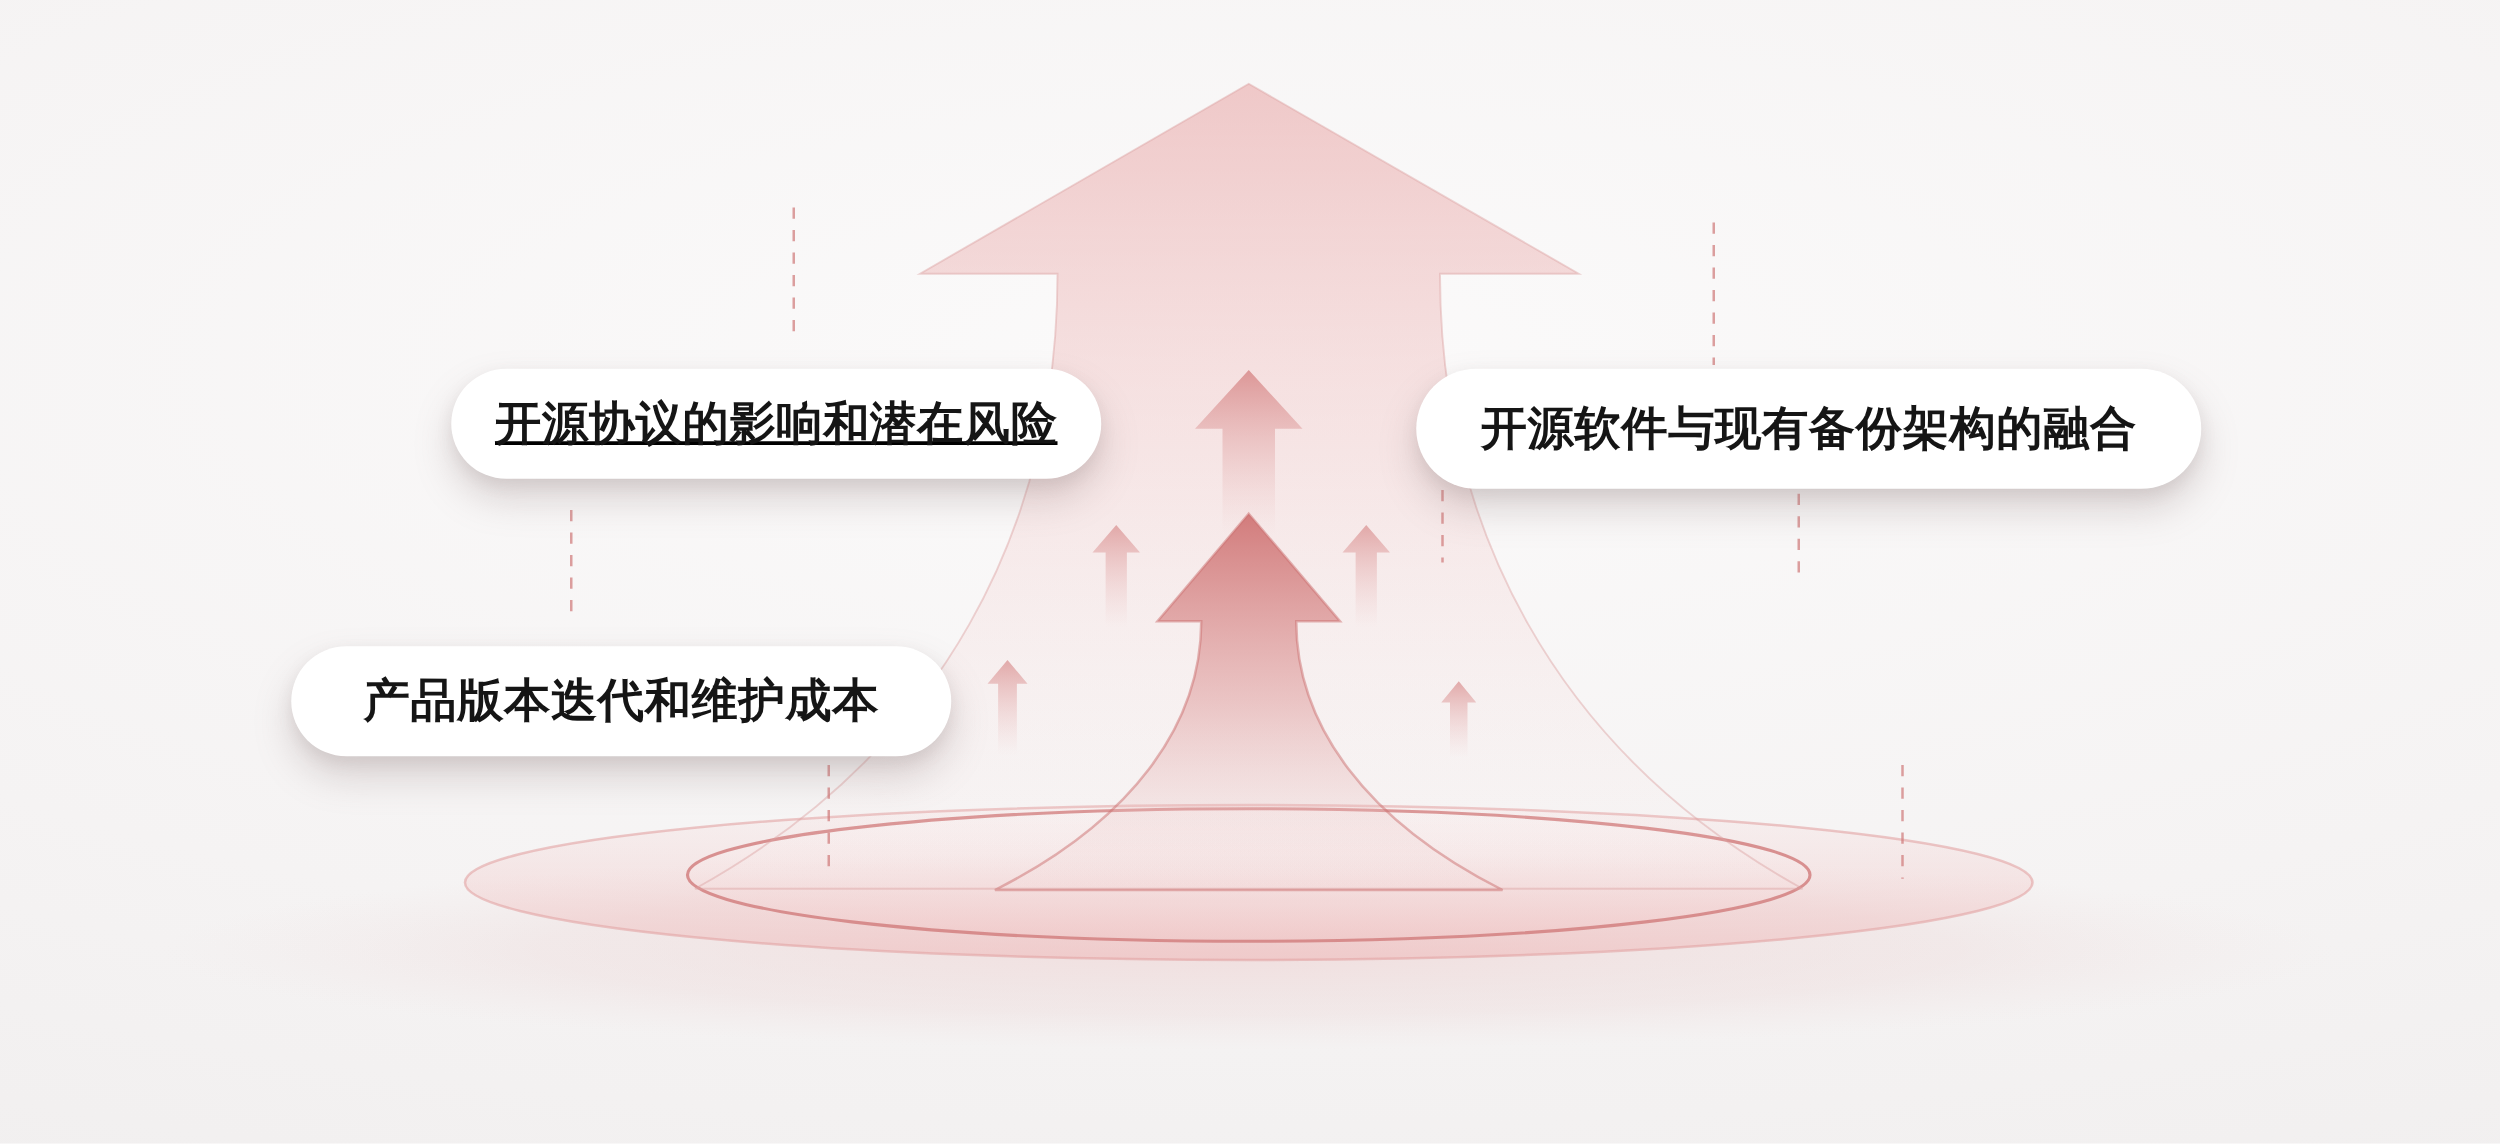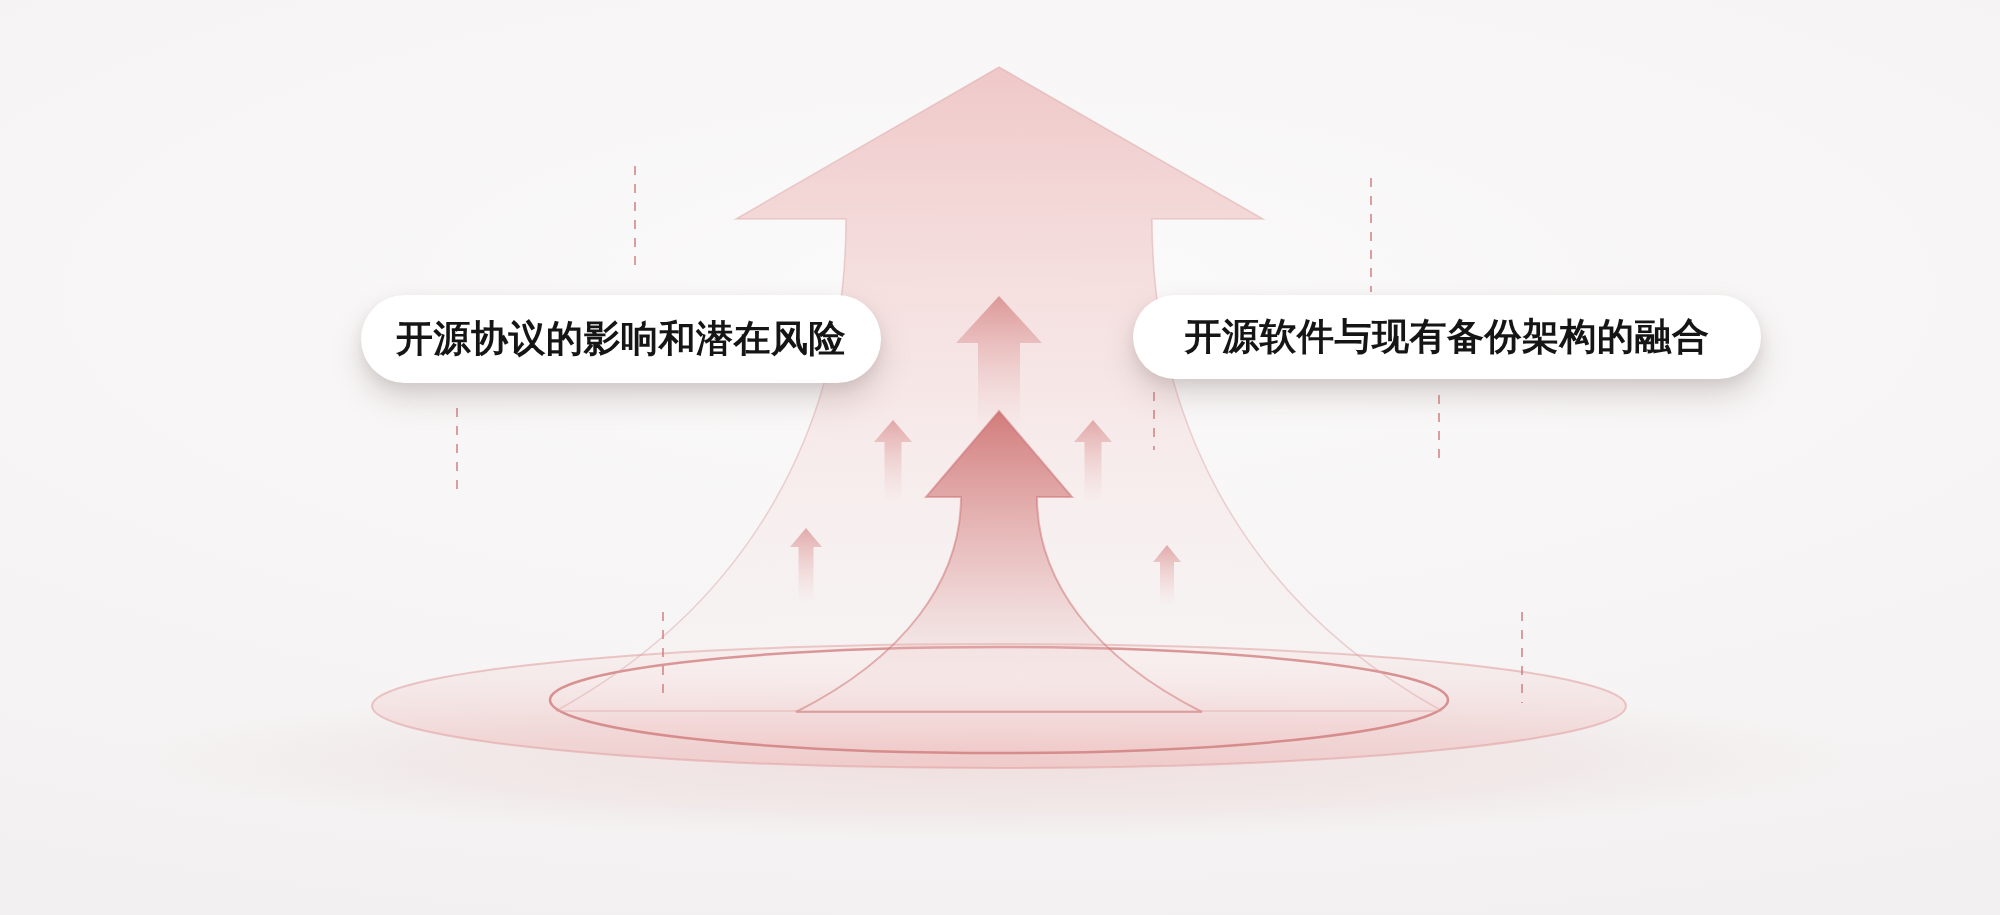--- a/index.html
+++ b/index.html
@@ -38,22 +38,22 @@
     box-shadow: 0 16px 30px rgba(145, 125, 125, 0.30),
                 0 5px 12px rgba(145, 125, 125, 0.14);
   }
   .pill .pill-text {
     font-size: 37px;
     font-weight: 700;
     color: #151515;
     letter-spacing: 0.5px;
     white-space: nowrap;
   }
-  .pill-tl { left: 361px; top: 295px; width: 520px; height: 88px; }
-  .pill-tr { left: 1133px; top: 295px; width: 628px; height: 84px; }
+  .pill-tl { left: 361px; top: 295px; width: 520px; height: 88px; text-decoration: underline; }
+  .pill-tr { left: 1133px; top: 295px; width: 628px; height: 96px; }
   .pill-bl { left: 233px; top: 517px; width: 528px; height: 88px; }
   .pill-br { left: 1133px; top: 517px; width: 628px; height: 88px; }
 </style>
 </head>
 <body>
 
 <div class="canvas">
 
   <svg class="scene" viewBox="0 0 2000 915" aria-hidden="true">
     <defs>
@@ -126,15 +126,18 @@
   </svg>
 
   <div class="pill pill-tl">
     <span class="pill-text">开源协议的影响和潜在风险</span>
   </div>
 
   <div class="pill pill-tr">
     <span class="pill-text">开源软件与现有备份架构的融合</span>
   </div>
 
+  <div class="pill pill-bl">
+    <span class="pill-text">产品版本迭代和维护成本</span>
+  </div>
 
 
 </div>
 
 </body></html>

